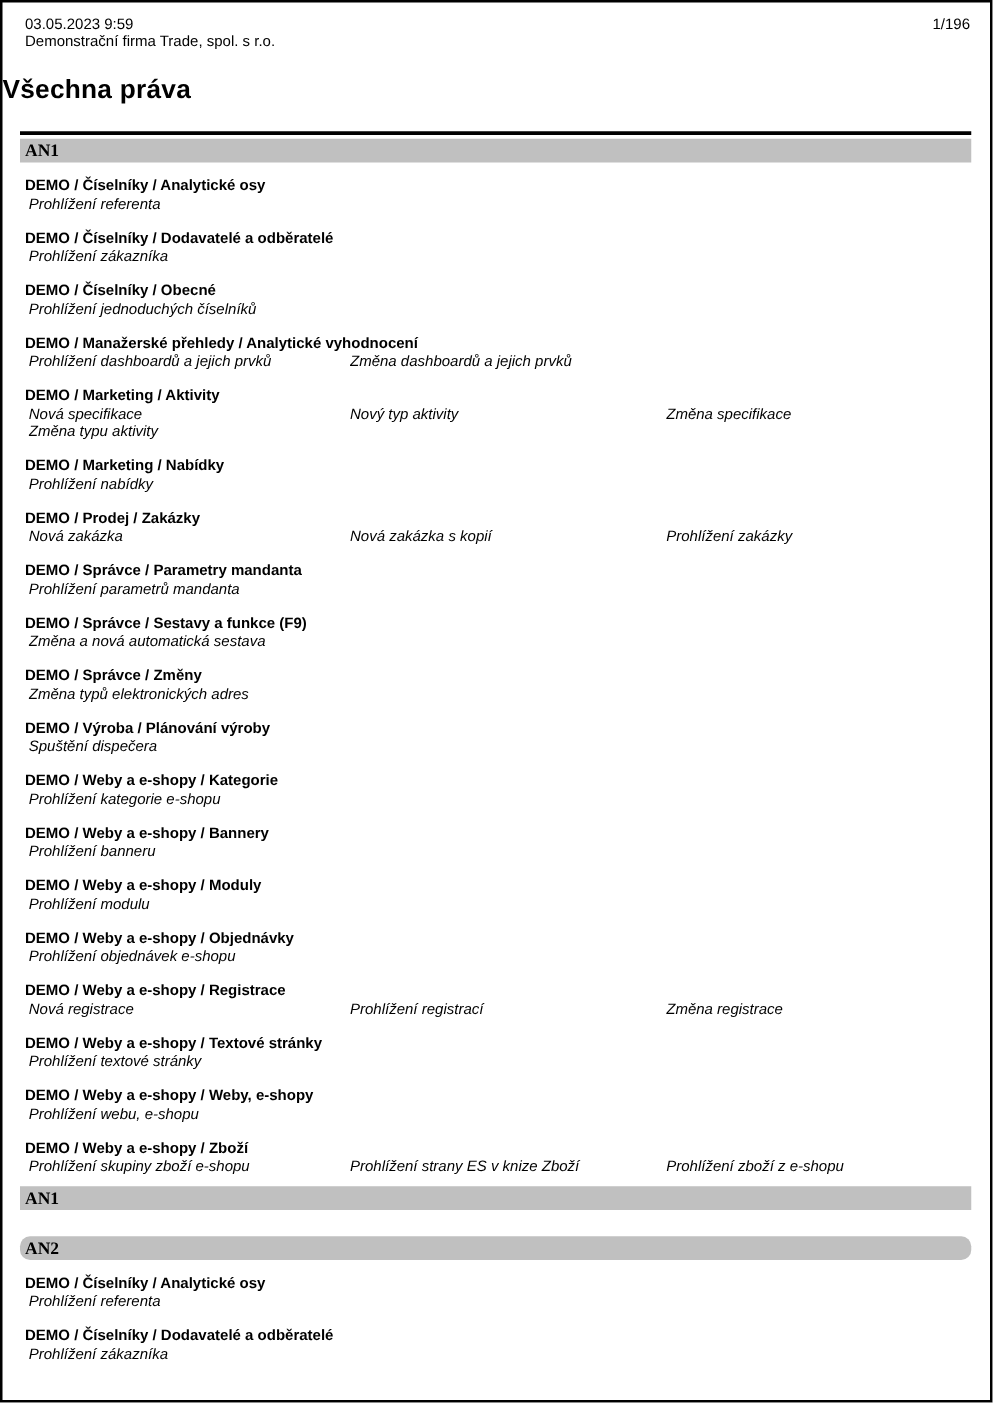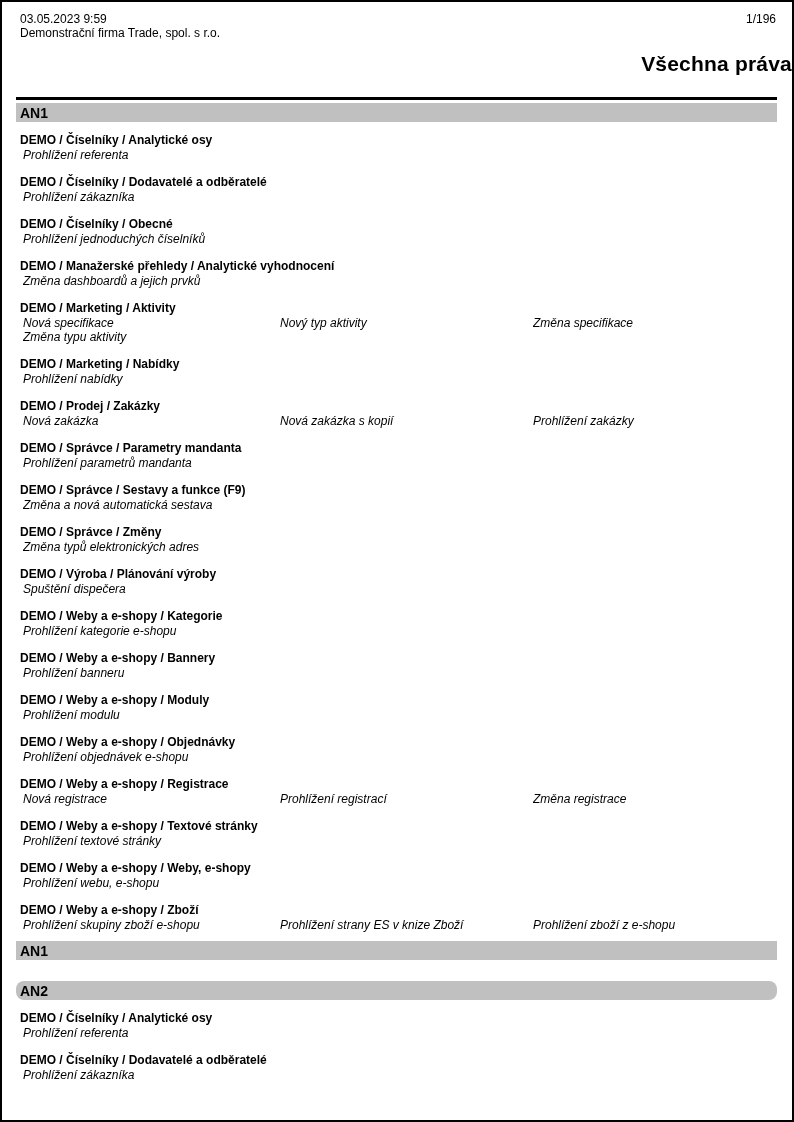--- a/index.html
+++ b/index.html
@@ -17,36 +17,37 @@
   }
   .report-header {
     padding: 10px 16px 0 18px;
     font-size: 12px;
     line-height: 14px;
   }
   .header-left { float: left; }
   .header-right { float: right; font-size: 12px; }
   .report-header::after { content:""; display:block; clear:both; }
   .title {
-    text-align: right;
+    text-align: left;
     font-size: 21px;
     font-weight: bold;
-    margin-top: 12px;
+    margin-top: 20px;
     letter-spacing: 0.2px;
   }
   .content { margin: 0 15px 0 14px; }
   .rule {
     margin-top: 21px;
     border-top: 3px solid var(--border, #000000);
   }
   .bar {
     margin-top: 3px;
     height: 19px;
     line-height: 19px;
     background: var(--section-bar-bg, #c0c0c0);
+    font-family: Liberation Serif, serif;
   }
   .bar-label {
     font-weight: bold;
     font-size: 14px;
     padding-left: 4px;
   }
   .footer-bar { margin-top: 9px; }
   section.rights-section { margin: 0; }
   section.rights-section + .footer-bar { margin-top: 9px; }
   section.rights-section:not(:first-child) .bar.section-header { margin-top: 21px; border-radius: 8px; }
@@ -111,20 +112,21 @@
   <div class="group">
     <div class="group-heading">DEMO / Číselníky / Obecné</div>
     <div class="items">
   <div class="item">Prohlížení jednoduchých číselníků</div>
 </div>
   </div>
 
   <div class="group">
     <div class="group-heading">DEMO / Manažerské přehledy / Analytické vyhodnocení</div>
     <div class="items">
+  <div class="item">Prohlížení dashboardů a jejich prvků</div>
 
   <div class="item">Změna dashboardů a jejich prvků</div>
 </div>
   </div>
 
   <div class="group">
     <div class="group-heading">DEMO / Marketing / Aktivity</div>
     <div class="items">
   <div class="item">Nová specifikace</div>
 

